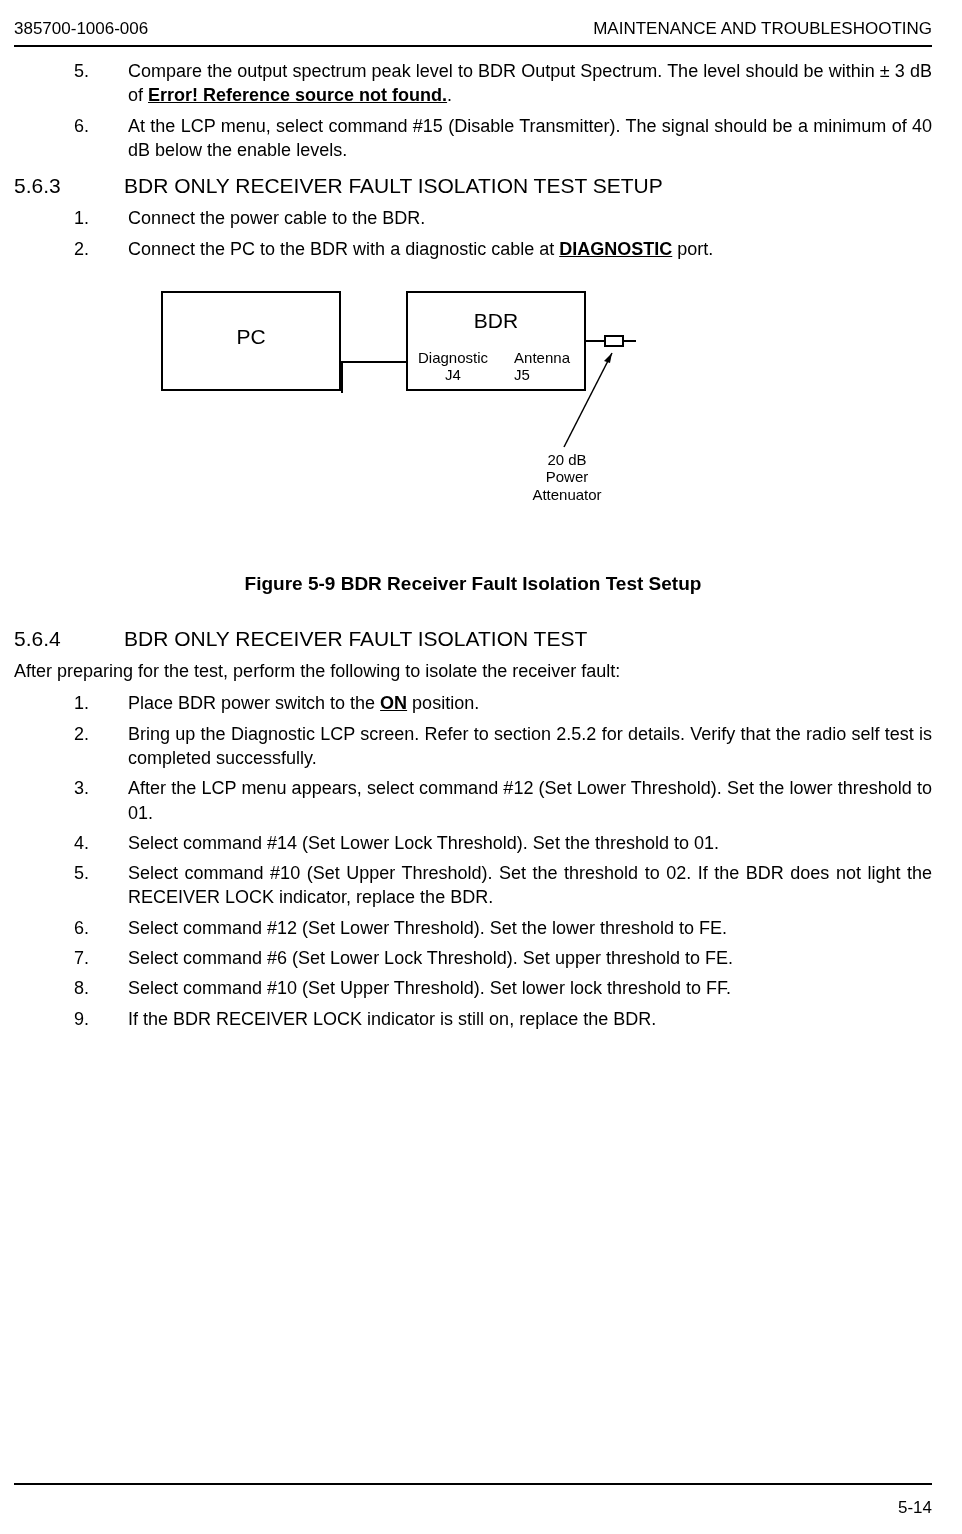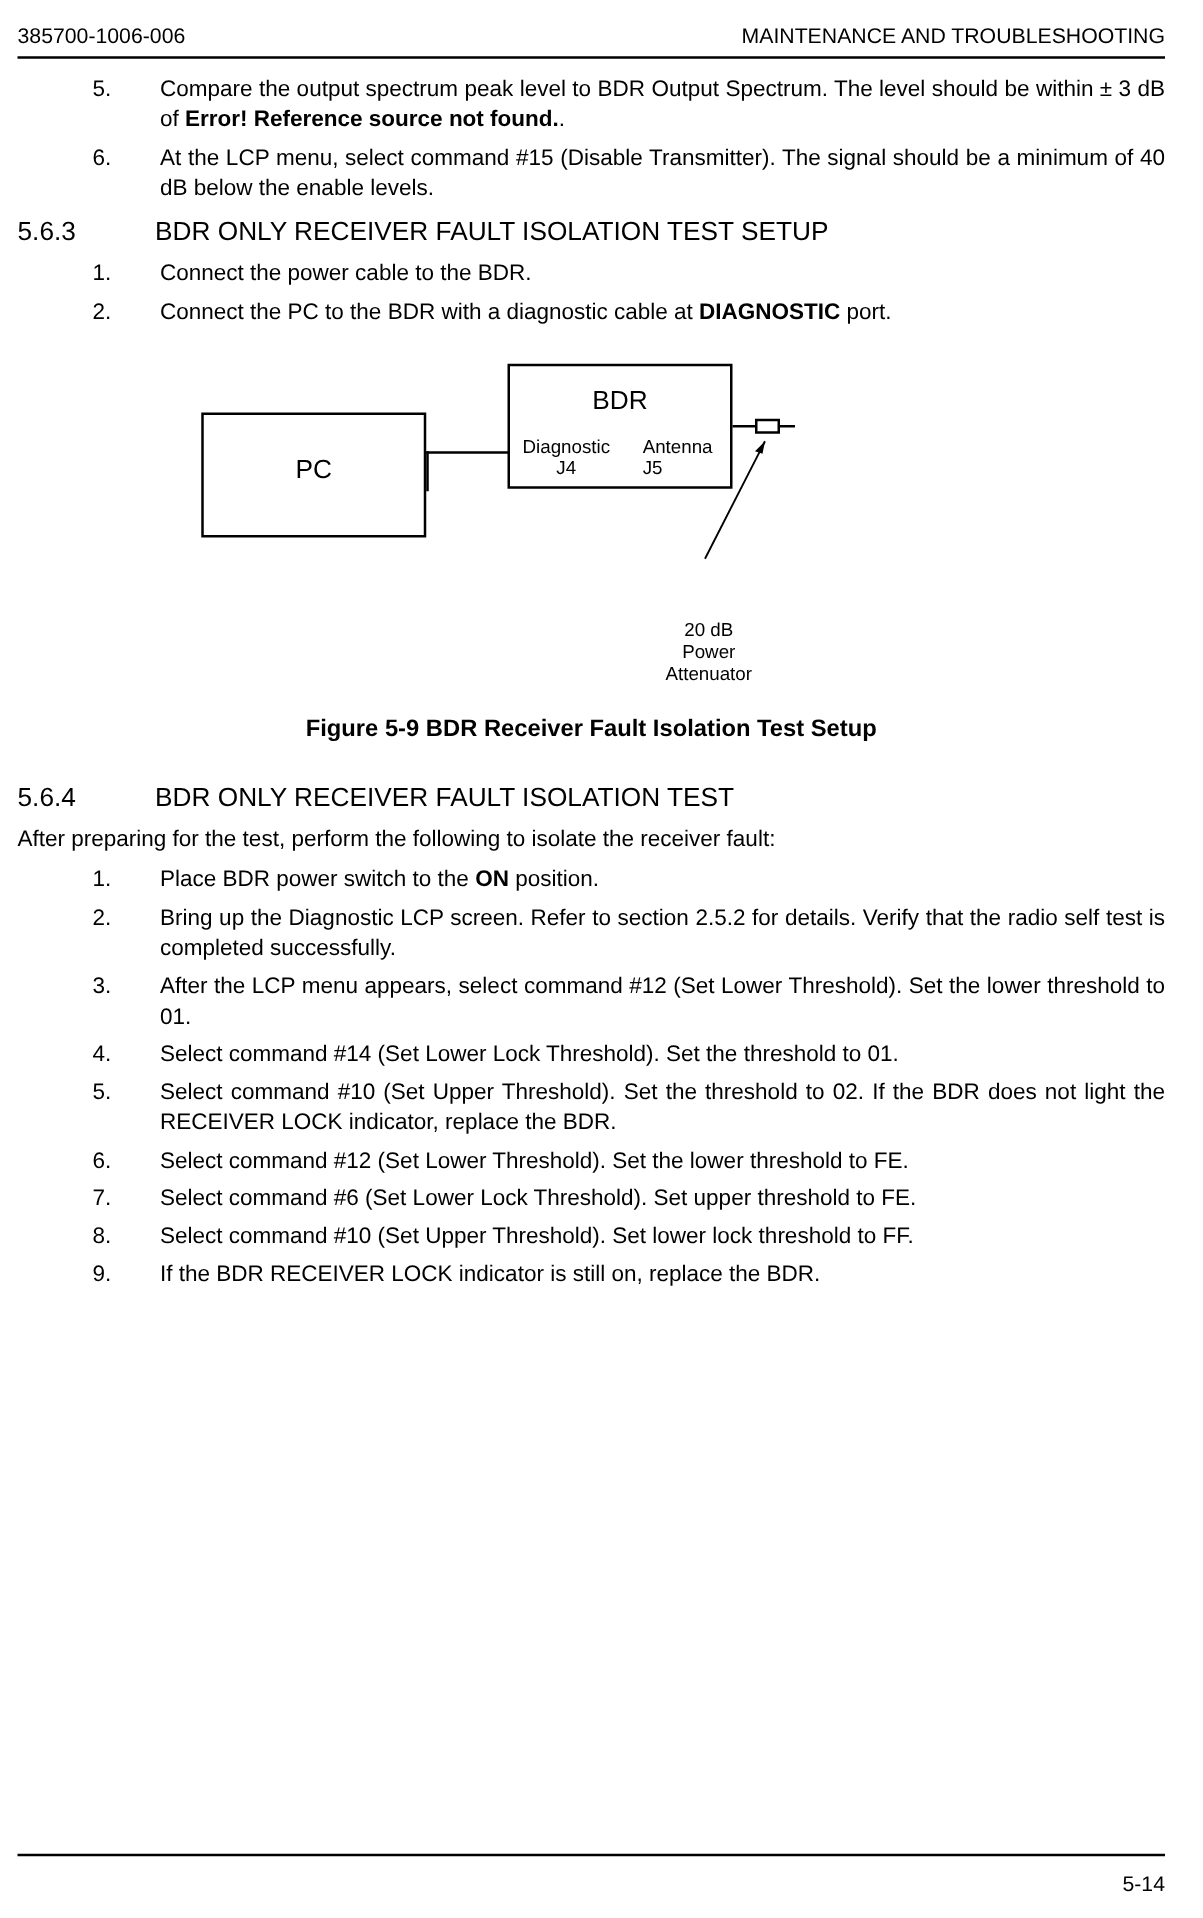--- a/index.html
+++ b/index.html
@@ -37,21 +37,21 @@
     margin-bottom: 6px;
     text-align: justify;
   }
   .ol-item .num {
     flex: 0 0 54px;
     white-space: nowrap;
   }
   .ol-item .body {
     flex: 1;
   }
-  .bold { font-weight: bold; }
+  .bold { font-weight: bold; text-decoration: underline; }
   .section-heading {
     display: flex;
     font-weight: normal;
     font-size: 21px;
     margin: 10px 0 6px 0;
   }
   .section-heading .secnum {
     flex: 0 0 110px;
     white-space: nowrap;
   }
@@ -72,21 +72,20 @@
     box-sizing: border-box;
     background: #fff;
     font-size: 21px;
     text-align: center;
   }
   .pc-box {
     left: 147px;
     top: 0;
     width: 180px;
     height: 100px;
-    margin-top: 39px;
   }
   .pc-title {
     margin-top: 30px;
   }
   .bdr-box {
     left: 392px;
     top: 0;
     width: 180px;
     height: 100px;
   }
@@ -124,21 +123,20 @@
     height: 12px;
     border: 2px solid #000;
     box-sizing: border-box;
     background: #fff;
   }
   .attn-label {
     position: absolute;
     font-size: 15px;
     line-height: 1.15;
     text-align: center;
-    margin-top: 45px;
   }
   .figure-caption {
     font-weight: bold;
     text-align: center;
     font-size: 19px;
     margin-top: 30px;
     margin-bottom: 28px;
   }
   .footer-wrap {
     position: absolute;

